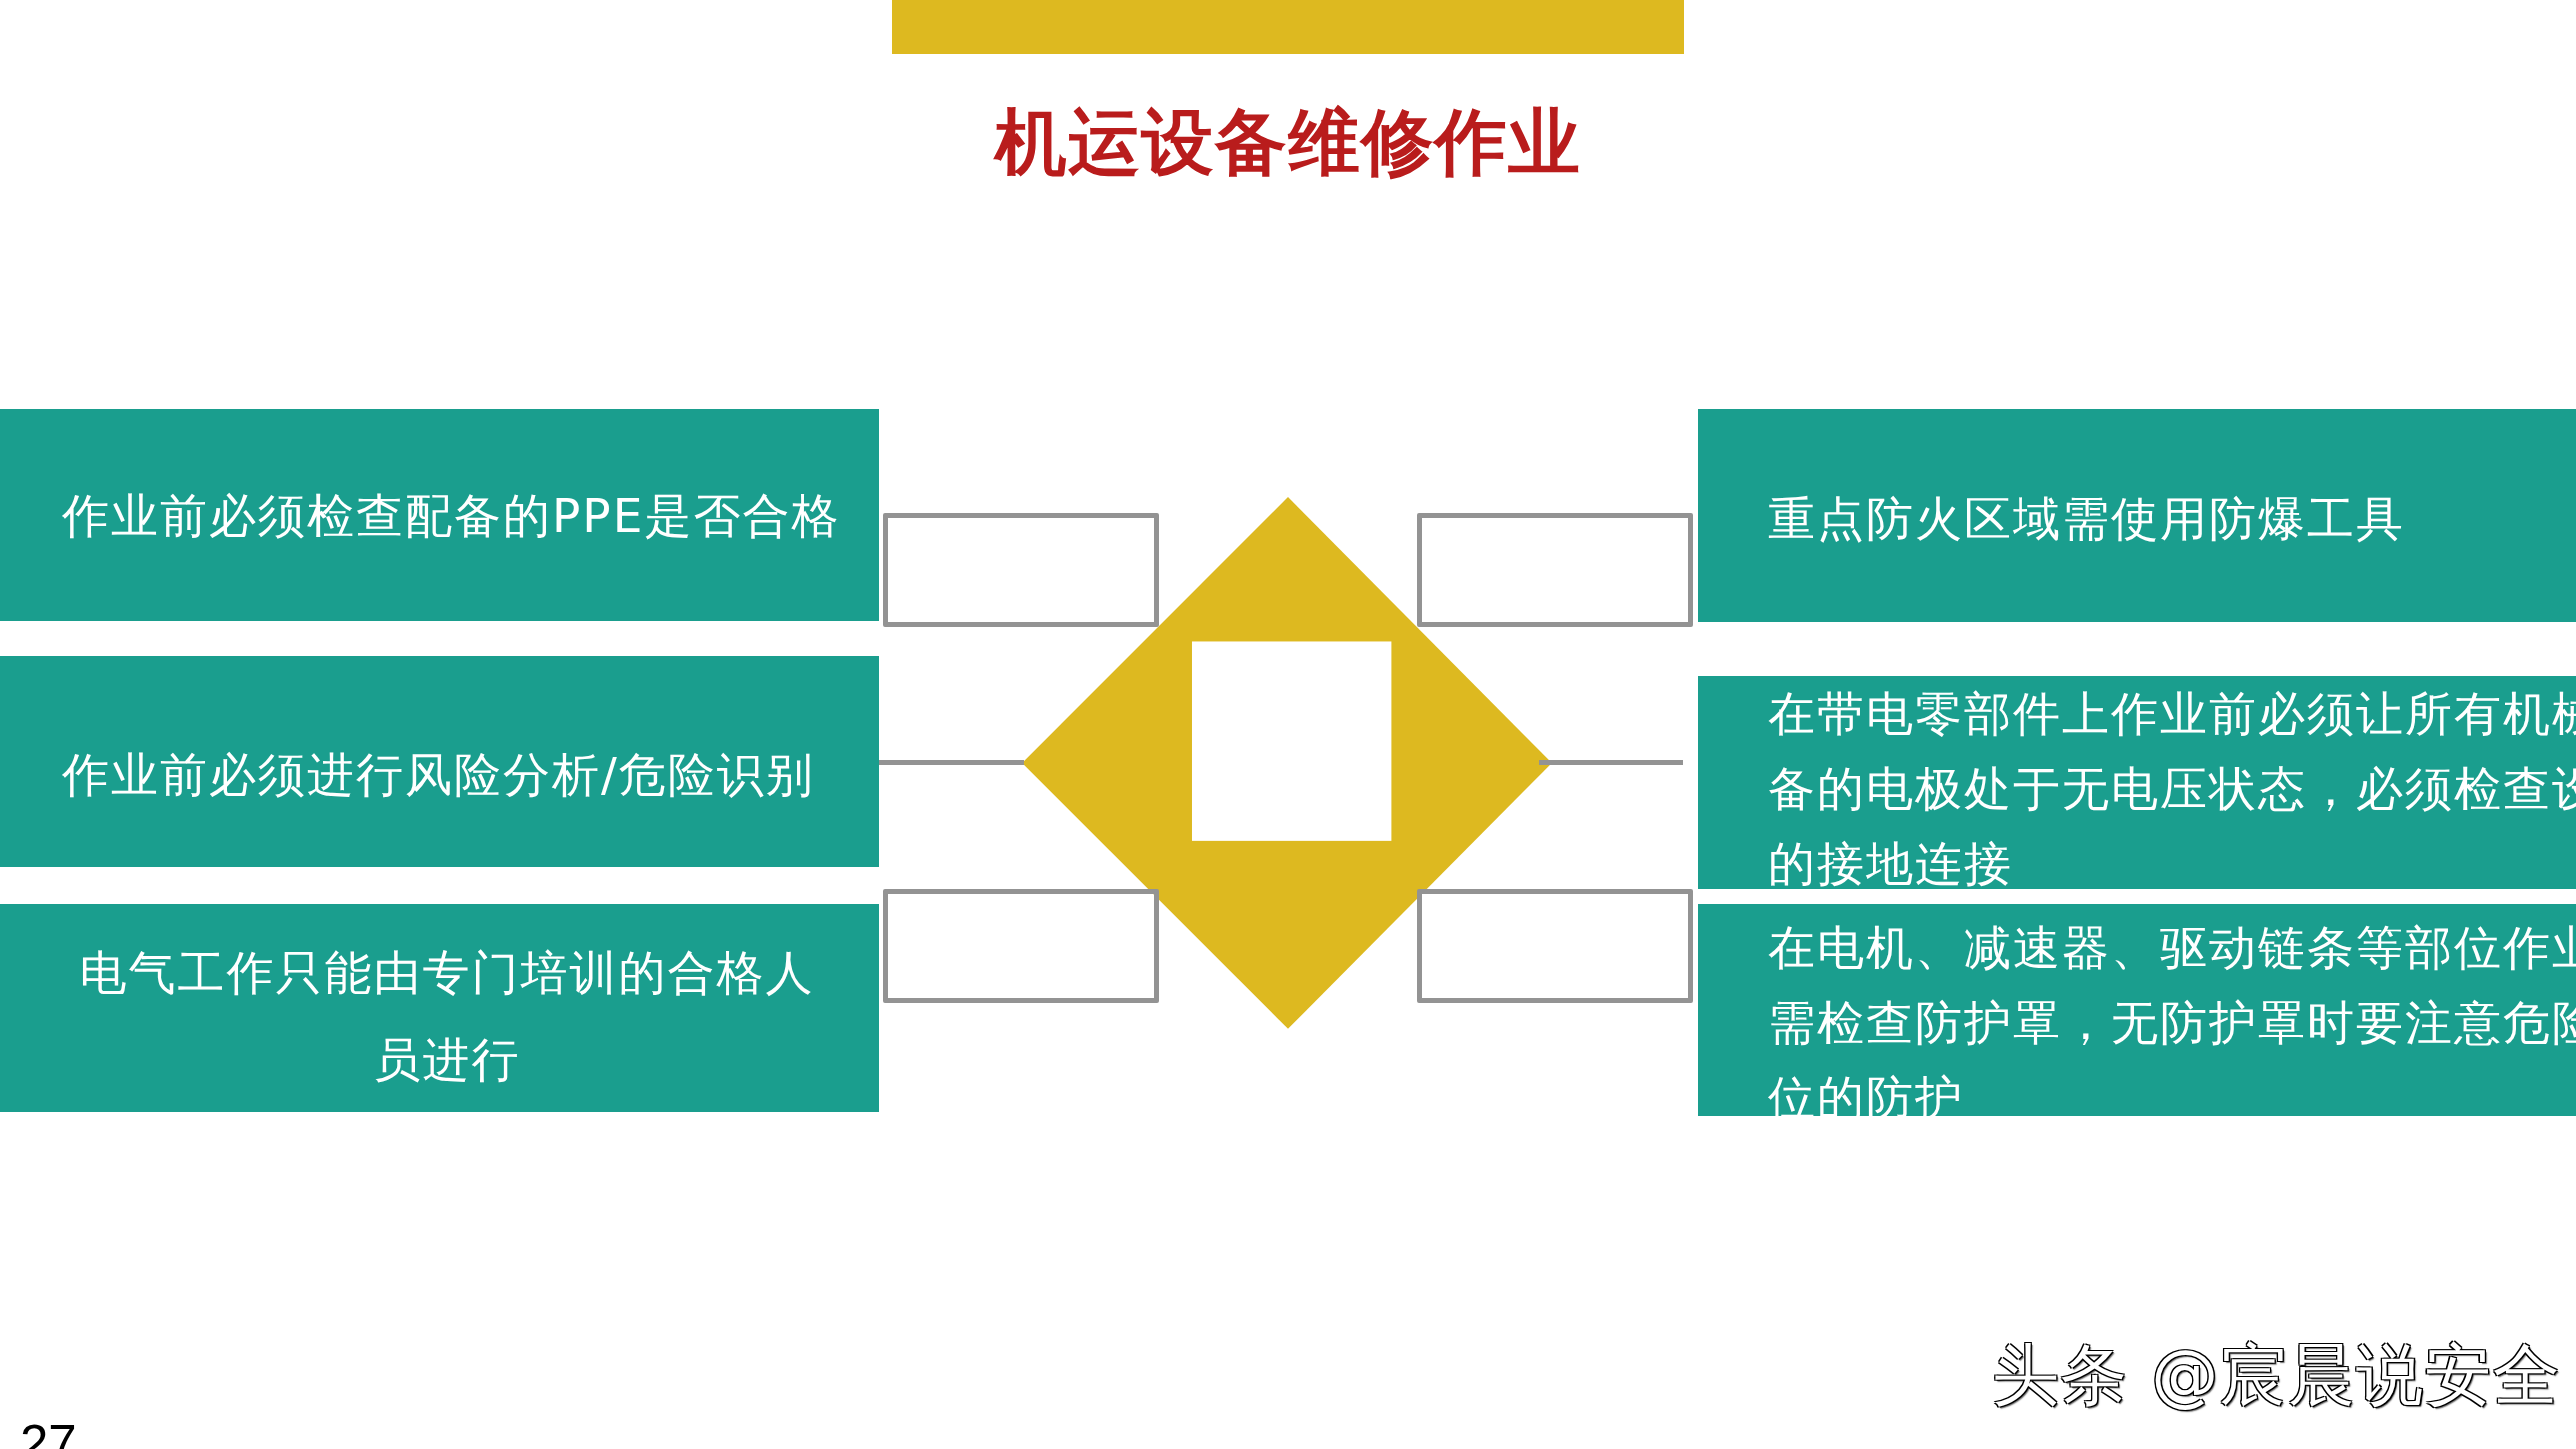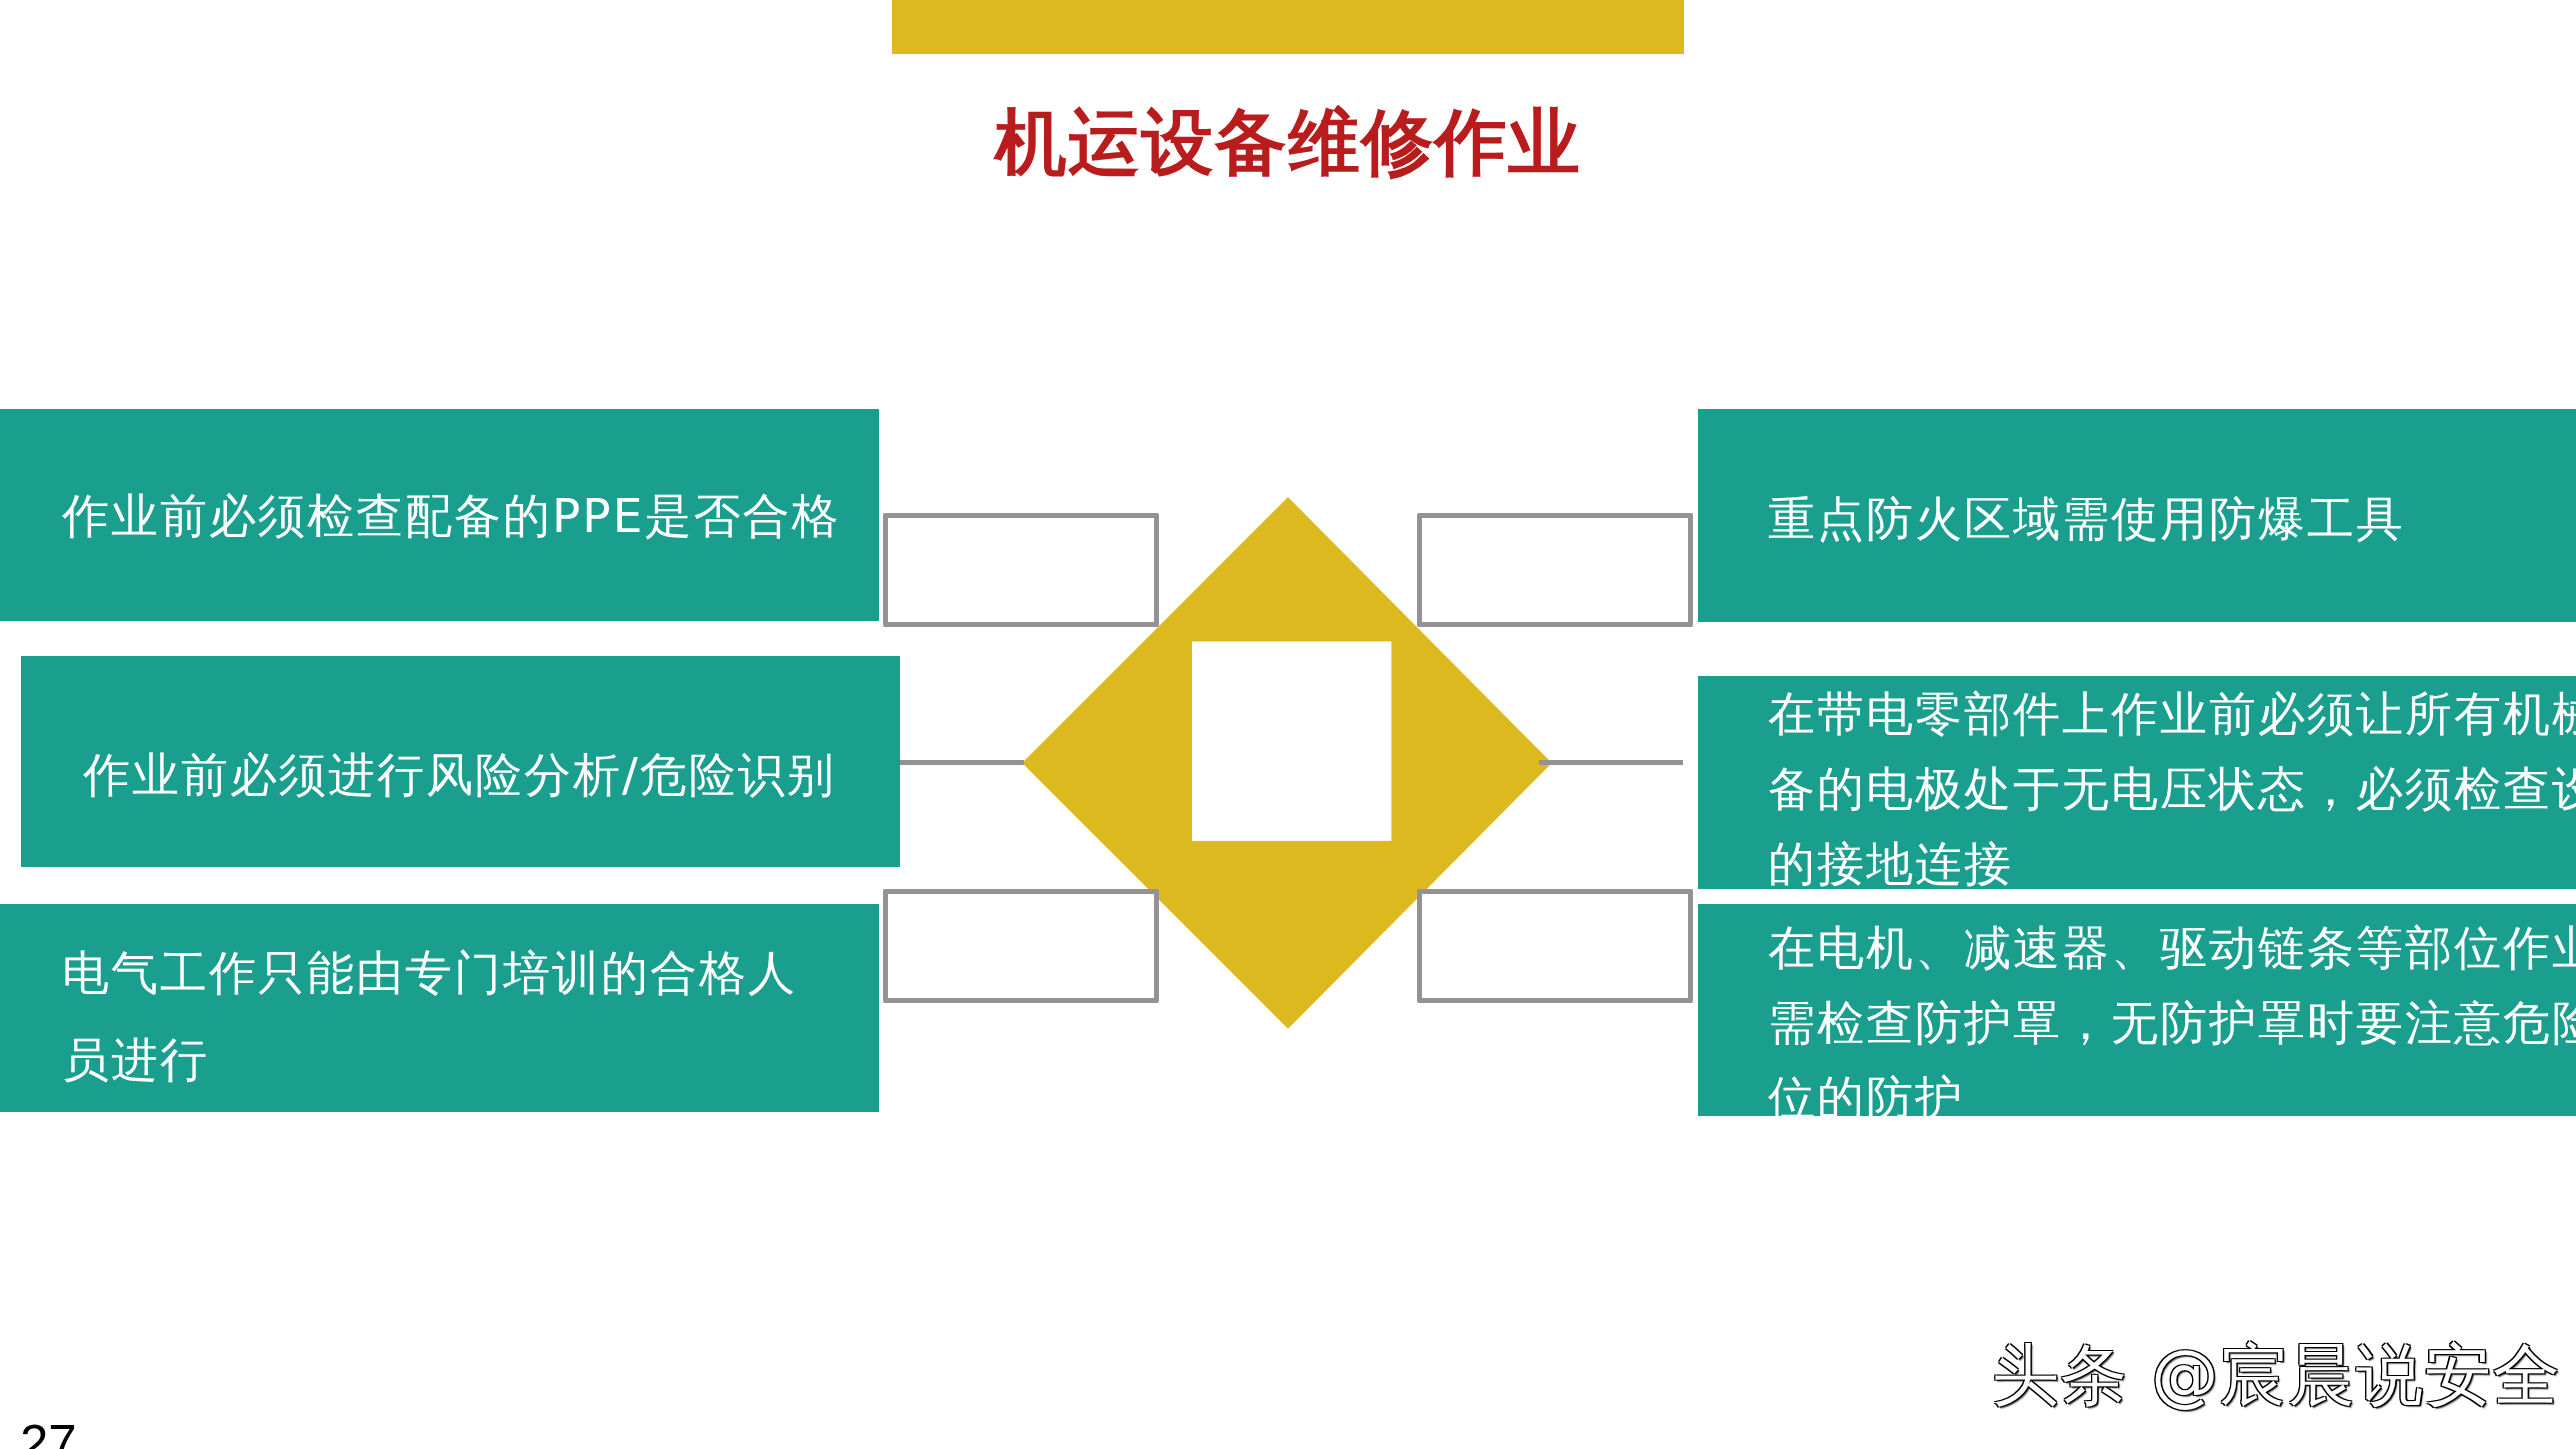--- a/index.html
+++ b/index.html
@@ -45,20 +45,21 @@
       letter-spacing: 2px;
       white-space: pre-wrap;
       word-break: break-all;
     }
     .lh-left { line-height: 87px; }
     .lh-right { line-height: 75px; }
 
     .center-v {
       display: flex;
       align-items: center;
+      text-align: center;
     }
     .top-v {
       display: block;
     }
 
     .outline-box {
       border: 5.4px solid #939393;
       border-radius: 2px;
       box-sizing: border-box;
       background: transparent;
@@ -109,21 +110,21 @@
 <div class="abs connector" style="left:1539px; top:760px; width:144px;"></div>
 
 <div class="abs outline-box" style="left:883px; top:513px; width:276px; height:114px;"></div>
 <div class="abs outline-box" style="left:1417px; top:513px; width:276px; height:114px;"></div>
 <div class="abs outline-box" style="left:883px; top:889px; width:276px; height:114px;"></div>
 <div class="abs outline-box" style="left:1417px; top:889px; width:276px; height:114px;"></div>
 
 <div class="abs panel panel-left center-v" style="top:409px; height:212px;">
   <div class="panel-text lh-left">作业前必须检查配备的PPE是否合格</div>
 </div>
-<div class="abs panel panel-left center-v" style="top:656px; height:211px; padding-top:25px;margin-left:21px;">
+<div class="abs panel panel-left center-v" style="top:656px; height:211px; padding-top:25px;">
   <div class="panel-text lh-left">作业前必须进行风险分析/危险识别</div>
 </div>
 <div class="abs panel panel-left center-v" style="top:904px; height:208px; padding-top:16px; padding-right:47px;">
   <div class="panel-text lh-left">电气工作只能由专门培训的合格人员进行</div>
 </div>
 
 <div class="abs panel panel-right center-v" style="top:409px; height:213px; padding-top:5.4px;">
   <div class="panel-text lh-right">重点防火区域需使用防爆工具</div>
 </div>
 <div class="abs panel panel-right top-v" style="top:676px; height:213px; padding-top:0px; padding-right:34px;">

